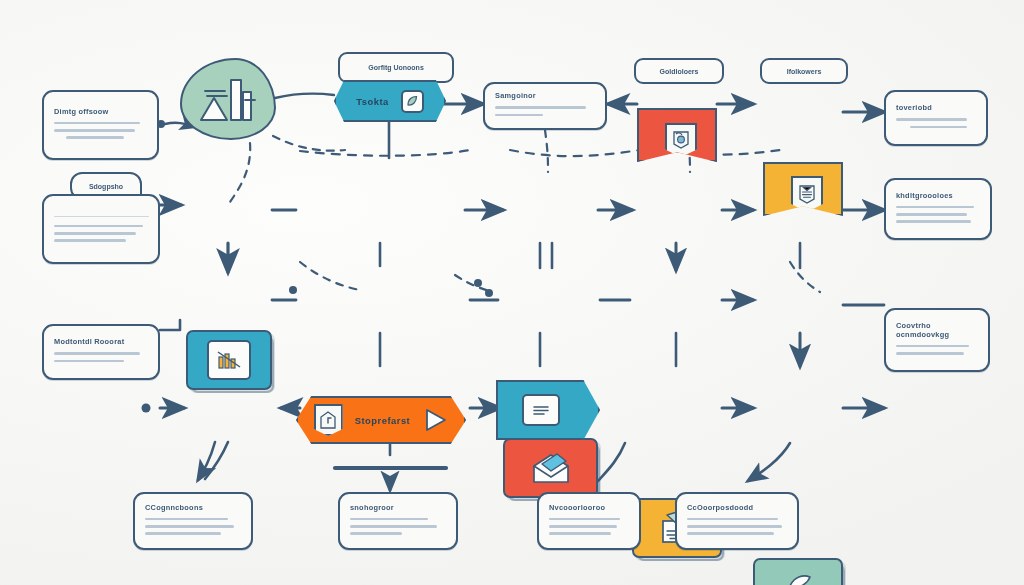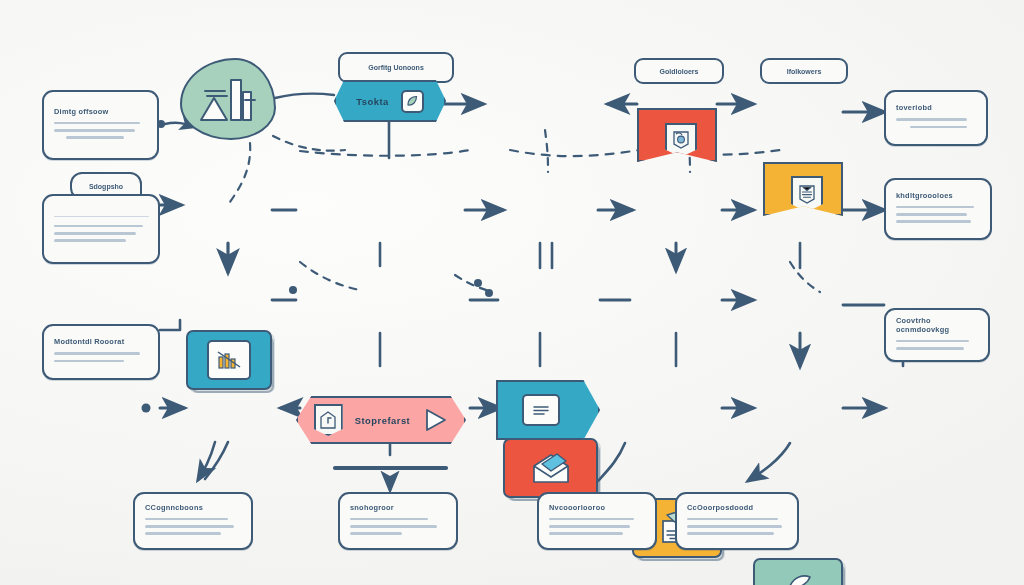--- a/index.html
+++ b/index.html
@@ -245,20 +245,25 @@
 
   <div class="node chev" style="left:334px;top:80px;width:112px;height:42px;background:#35a8c6;">
     <span class="lbl">Tsokta</span>
     <span class="iconchip" style="width:19px;height:19px;">
       <svg width="12" height="12" viewBox="0 0 12 12">
         <path d="M2,10 C2,4 6,1.5 10.5,1.5 C10.5,7 7,10.5 2,10z" fill="#a7d1bd" stroke="#3d5a77" stroke-width="1.2"></path>
       </svg>
     </span>
   </div>
 
+  <div class="node card" style="left:483px;top:82px;width:124px;height:48px;">
+    <div class="ttl">Samgoinor</div>
+    <div class="ln" style="width:90%"></div>
+    <div class="ln" style="width:48%"></div>
+  </div>
 
   <div class="tab" style="left:634px;top:58px;width:86px;height:22px;">
     <span class="ttl">Goldloloers</span>
   </div>
   <div class="node hexbanner" style="left:637px;top:66px;width:80px;height:54px;background:#ec5540;">
     <span class="icon-badge" style="position:absolute;left:26px;top:13px;width:28px;height:30px;">
       <svg width="18" height="20" viewBox="0 0 18 20">
         <path d="M2,2 L16,2 L16,14 L9,18 L2,14 Z" fill="none" stroke="#3d5a77" stroke-width="1.3"></path>
         <circle cx="9" cy="9.5" r="3.4" fill="#7fb7d8" stroke="#3d5a77" stroke-width="1.1"></circle>
         <path d="M4,4 C6,2 9,3 10,5" stroke="#3d5a77" stroke-width="1.2" fill="none"></path>
@@ -305,21 +310,21 @@
         <g fill="#f5b335" stroke="#3d5a77" stroke-width="1.2">
           <rect x="4" y="9" width="4" height="11"></rect>
           <rect x="10" y="6" width="4" height="14"></rect>
           <rect x="16" y="11" width="4" height="9"></rect>
         </g>
         <path d="M3,4 L25,19" stroke="#3d5a77" stroke-width="1.5" fill="none"></path>
       </svg>
     </span>
   </div>
 
-  <div class="node chev" style="left:296px;top:186px;width:170px;height:48px;background:#fca5a5;">
+  <div class="node chev" style="left:296px;top:186px;width:170px;height:48px;background:#f97316;">
     <span class="icon-badge" style="width:25px;height:28px;">
       <svg width="16" height="18" viewBox="0 0 16 18">
         <path d="M8,1 L15,6 L15,17 L1,17 L1,6 Z" fill="none" stroke="#3d5a77" stroke-width="1.3"></path>
         <path d="M8,12 L8,7 L11,7" stroke="#3d5a77" stroke-width="1.4" fill="none" stroke-linecap="round"></path>
       </svg>
     </span>
     <span class="lbl">Stoprefarst</span>
     <span>
       <svg width="26" height="26" viewBox="0 0 26 26">
         <path d="M5,3 L23,13 L5,23 Z" fill="#fcfcfa" stroke="#3d5a77" stroke-width="1.8" stroke-linejoin="round"></path>
@@ -368,21 +373,21 @@
     <div class="ln" style="width:88%"></div>
   </div>
 
   <div class="node card" style="left:42px;top:324px;width:118px;height:56px;">
     <div class="ttl">Modtontdl Rooorat</div>
     <div class="ln" style="width:90%"></div>
     <div class="ln" style="width:74%"></div>
   </div>
 
 
-  <div class="node card" style="left:884px;top:308px;width:106px;height:54px;">
+  <div class="node card" style="left:884px;top:308px;width:106px;height:64px;">
     <div class="ttl">Coovtrho ocnmdoovkgg</div>
     <div class="ln" style="width:88%"></div>
     <div class="ln" style="width:82%"></div>
   </div>
 
 
   <div class="node" style="left:496px;top:380px;width:104px;height:60px;background:#35a8c6;
        border:2.6px solid #3d5a77;display:flex;align-items:center;justify-content:center;
        clip-path:polygon(0% 0%,84% 0%,100% 50%,84% 100%,0% 100%);box-shadow:3px 3px 0 rgba(61,90,119,.17);">
     <span class="iconchip" style="width:34px;height:28px;margin-right:14px;">
@@ -404,21 +409,21 @@
     <div class="ln" style="width:78%"></div>
   </div>
 
   <div class="node card" style="left:330px;top:492px;width:120px;height:58px;margin-left:8px;">
     <div class="ttl">snohogroor</div>
     <div class="ln" style="width:80%"></div>
     <div class="ln" style="width:90%"></div>
     <div class="ln" style="width:54%"></div>
   </div>
 
-  <div class="node card" style="left:537px;top:492px;width:120px;height:58px;">
+  <div class="node card" style="left:537px;top:492px;width:104px;height:58px;">
     <div class="ttl">Nvcooorlooroo</div>
     <div class="ln" style="width:88%"></div>
     <div class="ln" style="width:84%"></div>
     <div class="ln" style="width:76%"></div>
   </div>
 
   <div class="node card" style="left:675px;top:492px;width:124px;height:58px;">
     <div class="ttl">CcOoorposdoodd</div>
     <div class="ln" style="width:90%"></div>
     <div class="ln" style="width:94%"></div>

